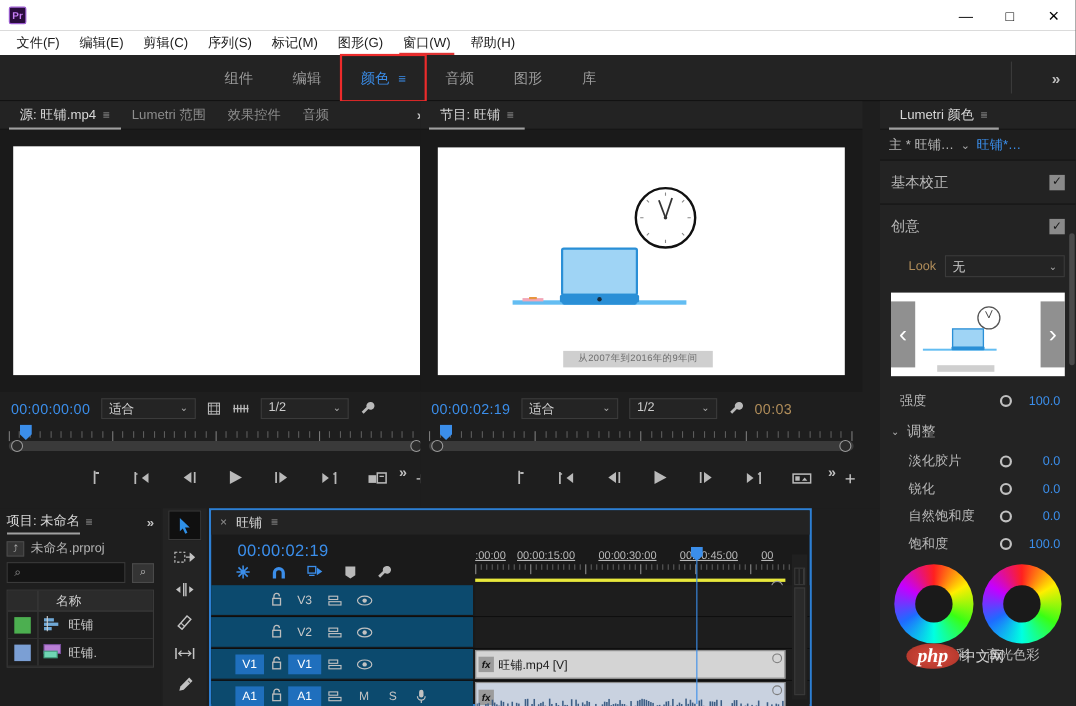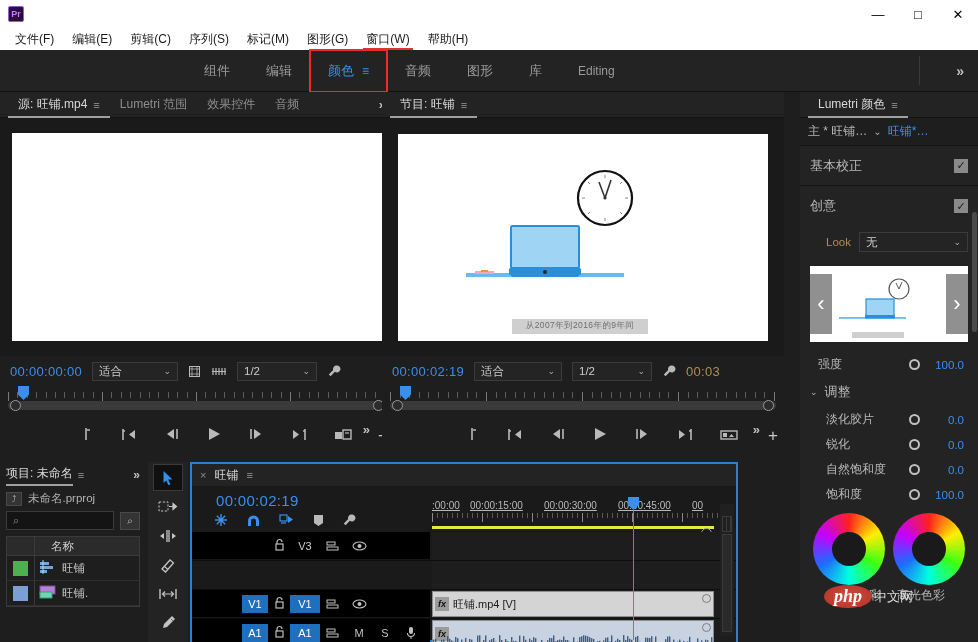--- a/index.html
+++ b/index.html
@@ -267,23 +267,22 @@
   .tl-tick.big { height:9px; background:#8a8a8a;}
   .tl-yellow { position:absolute; left:240px; width:282px; top:62px; height:3px; background:#e8e83c;}
   .tl-playhead {
     position:absolute; left:436px; top:33px; width:11px; height:13px; background:#3b8eea;
     clip-path: polygon(0 0,100% 0,100% 62%,50% 100%,0 62%); z-index:5;
   }
   .tl-playline { position:absolute; left:441px; top:46px; bottom:0; width:1px; background:#3b8eea; z-index:5;}
   .track-row { position:absolute; left:0; right:0; height:29px; border-bottom:1px solid #0e0e0e; }
   .track-head {
     position:absolute; left:0; top:0; width:238px; height:100%;
-    background:#000000; display:flex; align-items:center; gap:0;
+    background:#0c4a6e; display:flex; align-items:center; gap:0;
     border-bottom:1px solid #161616;
-    padding-left:28px;
   }
   .src-badge {
     width:26px;height:18px; margin-left:22px;
     display:flex;align-items:center;justify-content:center;
     color:#c9c9c9; font-size:11px;
   }
   .src-badge.on { background:#1f6fbd; color:#fff; }
   .th-lock { width:22px; text-align:center; color:#bdbdbd; font-size:12px;}
   .th-name {
     width:30px; height:18px; display:flex;align-items:center;justify-content:center;
@@ -355,23 +354,20 @@
       <span class="burger">≡</span>
     </div>
     <div class="ws-tab">
       <span>音频</span>
     </div>
     <div class="ws-tab">
       <span>图形</span>
     </div>
     <div class="ws-tab">
       <span>库</span>
-    </div>
-    <div class="ws-tab">
-      <span class="ws-latin">Editing</span>
     </div>
     <div class="ws-divider"></div>
     <div class="ws-overflow">»</div>
   </div>
 
   <div class="panel" id="source-panel">
     <div class="panel-tabbar">
       <div class="ptab active">
         <span>源: 旺铺.mp4</span>
         <span class="burger">≡</span>
@@ -1007,20 +1003,42 @@
           <svg width="15" height="10" viewBox="0 0 15 10">
               <ellipse cx="7.5" cy="5" rx="6.5" ry="4" fill="none" stroke="#c2c2c2" stroke-width="1.1"></ellipse>
               <circle cx="7.5" cy="5" r="2" fill="#c2c2c2"></circle>
             </svg>
         </span>
       </div>
       <div class="track-body"></div>
     </div>
 
     <div class="track-row" style="top:97px;">
+      <div class="track-head">
+        <span class="src-badge"></span>
+        <span class="th-lock">
+          <svg width="11" height="13" viewBox="0 0 11 13">
+              <path d="M3 6V4a2.5 2.5 0 0 1 5 0" fill="none" stroke="#bdbdbd" stroke-width="1.2"></path>
+              <rect x="2" y="6" width="7" height="6" fill="none" stroke="#bdbdbd" stroke-width="1.2"></rect>
+            </svg>
+        </span>
+        <span class="th-name">V2</span>
+        <span class="th-icon">
+          <svg width="14" height="12" viewBox="0 0 14 12">
+              <rect x="1" y="2" width="8" height="3" fill="none" stroke="#c2c2c2"></rect>
+              <rect x="1" y="7" width="11" height="3" fill="none" stroke="#c2c2c2"></rect>
+            </svg>
+        </span>
+        <span class="th-icon">
+          <svg width="15" height="10" viewBox="0 0 15 10">
+              <ellipse cx="7.5" cy="5" rx="6.5" ry="4" fill="none" stroke="#c2c2c2" stroke-width="1.1"></ellipse>
+              <circle cx="7.5" cy="5" r="2" fill="#c2c2c2"></circle>
+            </svg>
+        </span>
+      </div>
       <div class="track-body"></div>
     </div>
 
     <div class="track-row" style="top:126px;">
       <div class="track-head">
         <span class="src-badge on">V1</span>
         <span class="th-lock">
           <svg width="11" height="13" viewBox="0 0 11 13">
               <path d="M3 6V4a2.5 2.5 0 0 1 5 0" fill="none" stroke="#bdbdbd" stroke-width="1.2"></path>
               <rect x="2" y="6" width="7" height="6" fill="none" stroke="#bdbdbd" stroke-width="1.2"></rect>

